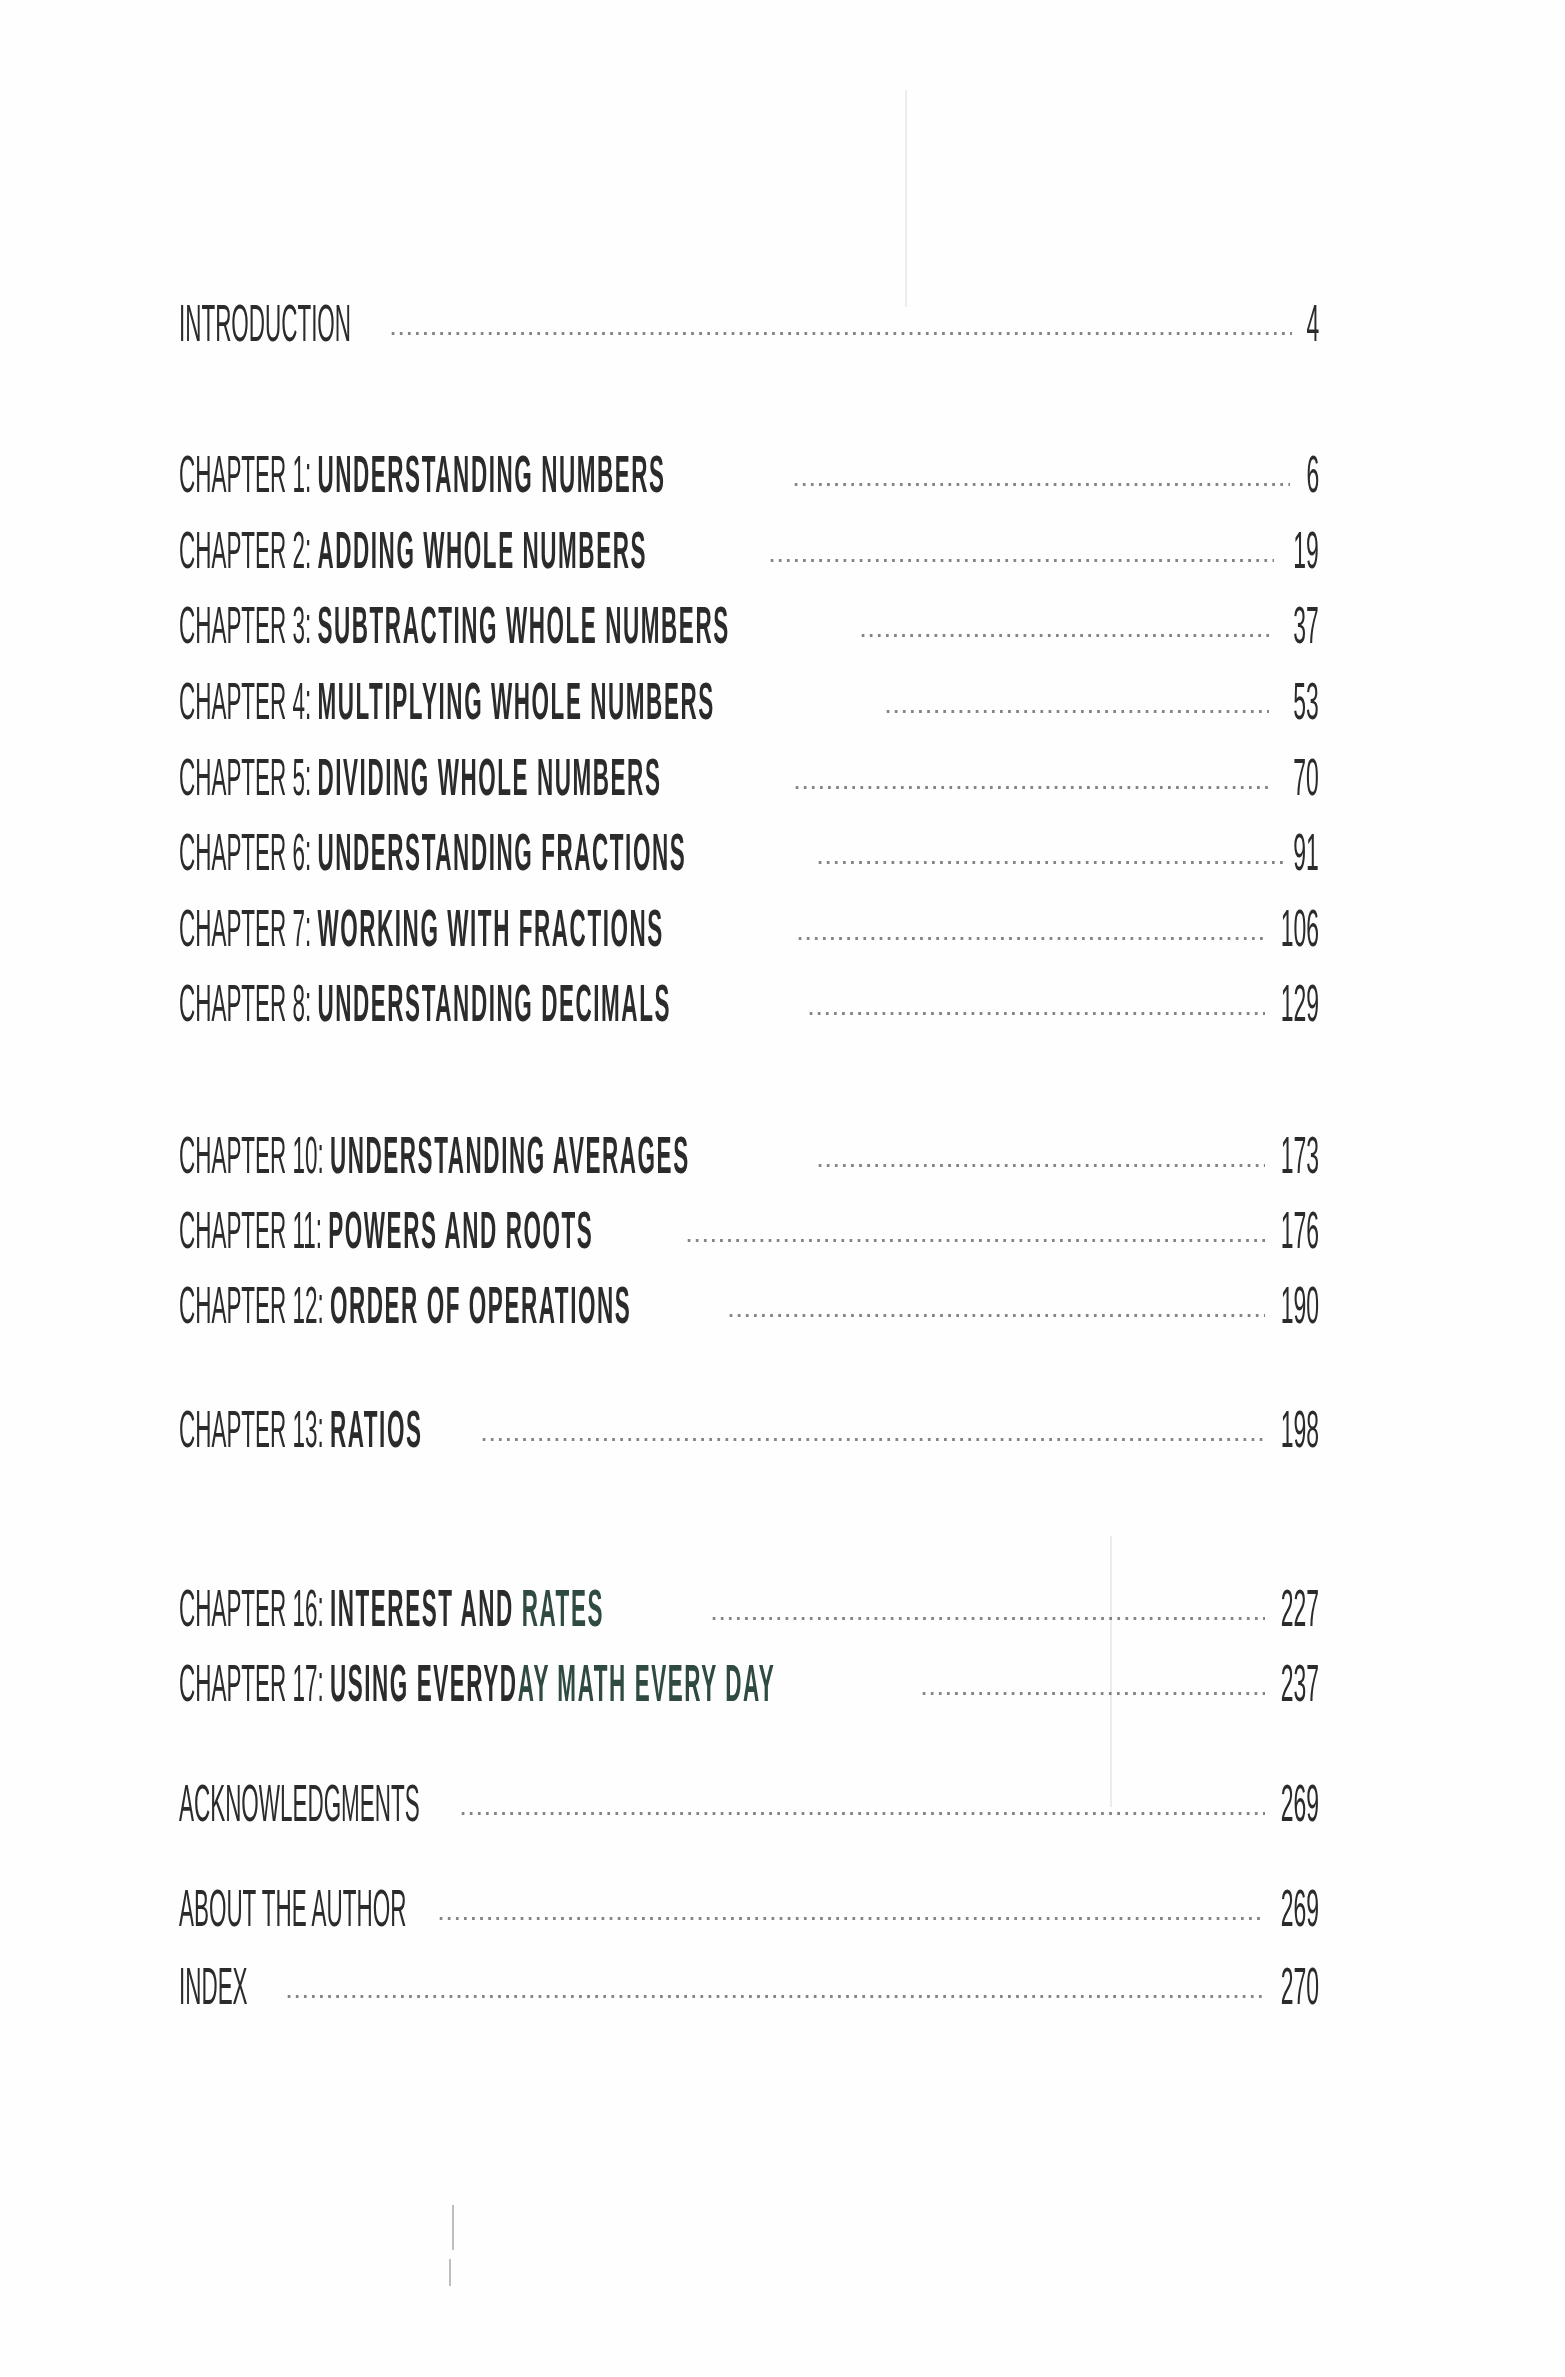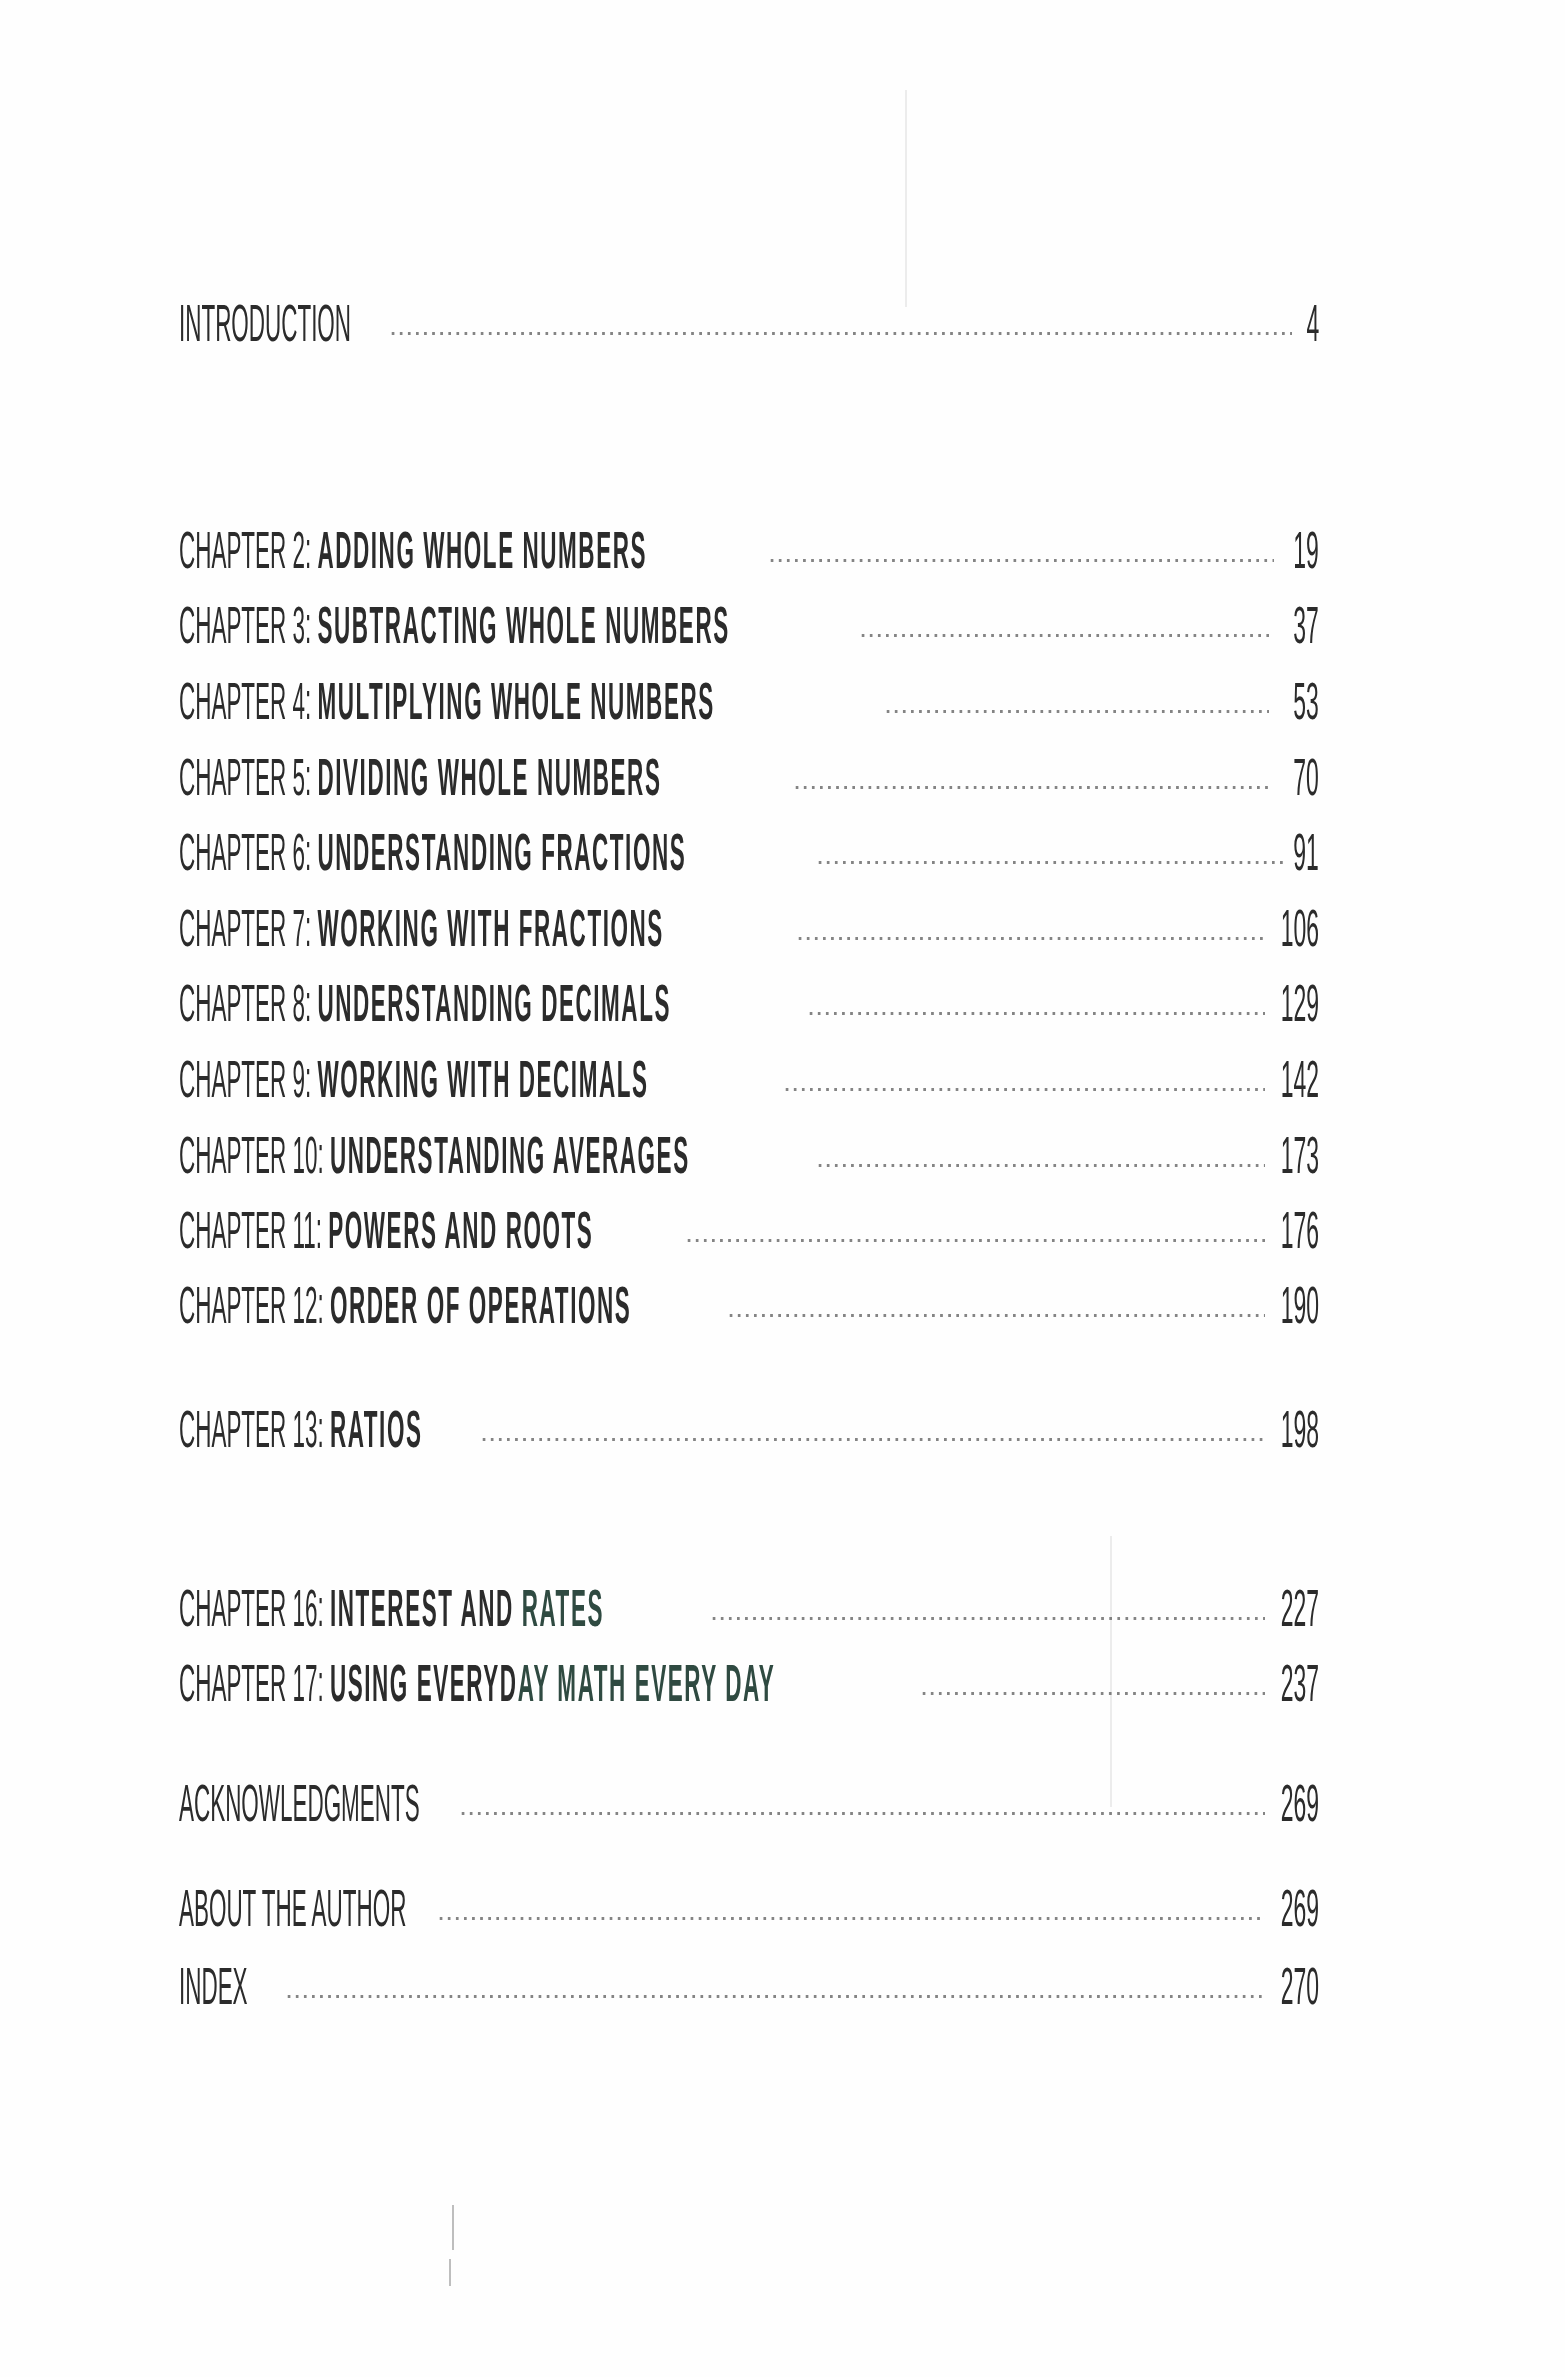--- a/index.html
+++ b/index.html
@@ -92,20 +92,28 @@
   <div class="scan-line" style="left:1110px;top:1536px;height:271px;"></div>
 
   <div class="toc-row plain" style="top:298px;">
     <div class="label" style="transform:scaleX(0.44);">
       <span>INTRODUCTION</span>
     </div>
     <div class="leader" style="left:210px;right:27px;"></div>
     <div class="page-num">4</div>
   </div>
 
+  <div class="toc-row" style="top:449px;">
+    <div class="label" style="transform:scaleX(0.44);">
+      <span class="prefix">CHAPTER 1:</span>
+      <span class="title">UNDERSTANDING NUMBERS</span>
+    </div>
+    <div class="leader" style="left:613px;right:29px;"></div>
+    <div class="page-num">6</div>
+  </div>
 
   <div class="toc-row" style="top:525px;">
     <div class="label" style="transform:scaleX(0.44);">
       <span class="prefix">CHAPTER 2:</span>
       <span class="title">ADDING WHOLE NUMBERS</span>
     </div>
     <div class="leader" style="left:589px;right:45px;"></div>
     <div class="page-num">19</div>
   </div>
 
@@ -156,28 +164,20 @@
 
   <div class="toc-row" style="top:978px;">
     <div class="label" style="transform:scaleX(0.44);">
       <span class="prefix">CHAPTER 8:</span>
       <span class="title">UNDERSTANDING DECIMALS</span>
     </div>
     <div class="leader" style="left:628px;right:54px;"></div>
     <div class="page-num">129</div>
   </div>
 
-  <div class="toc-row" style="top:1054px;">
-    <div class="label" style="transform:scaleX(0.44);">
-      <span class="prefix">CHAPTER 9:</span>
-      <span class="title">WORKING WITH DECIMALS</span>
-    </div>
-    <div class="leader" style="left:604px;right:54px;"></div>
-    <div class="page-num">142</div>
-  </div>
 
   <div class="toc-row" style="top:1130px;">
     <div class="label" style="transform:scaleX(0.44);">
       <span class="prefix">CHAPTER 10:</span>
       <span class="title">UNDERSTANDING AVERAGES</span>
     </div>
     <div class="leader" style="left:637px;right:54px;"></div>
     <div class="page-num">173</div>
   </div>
 

